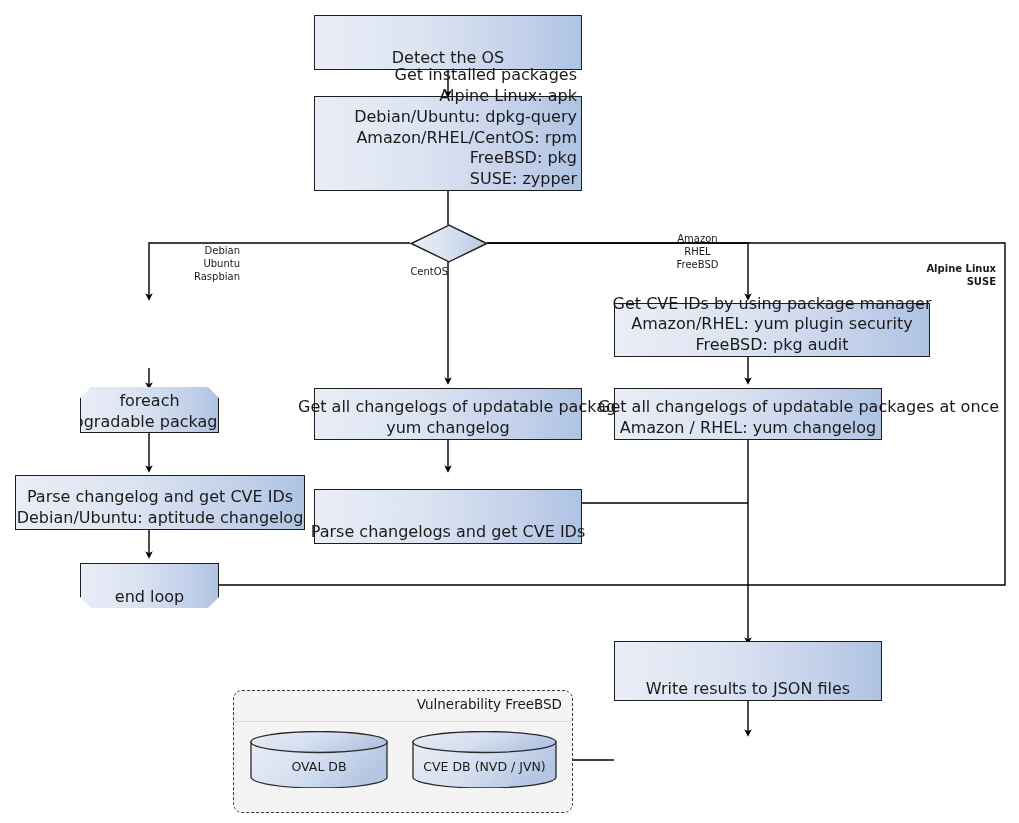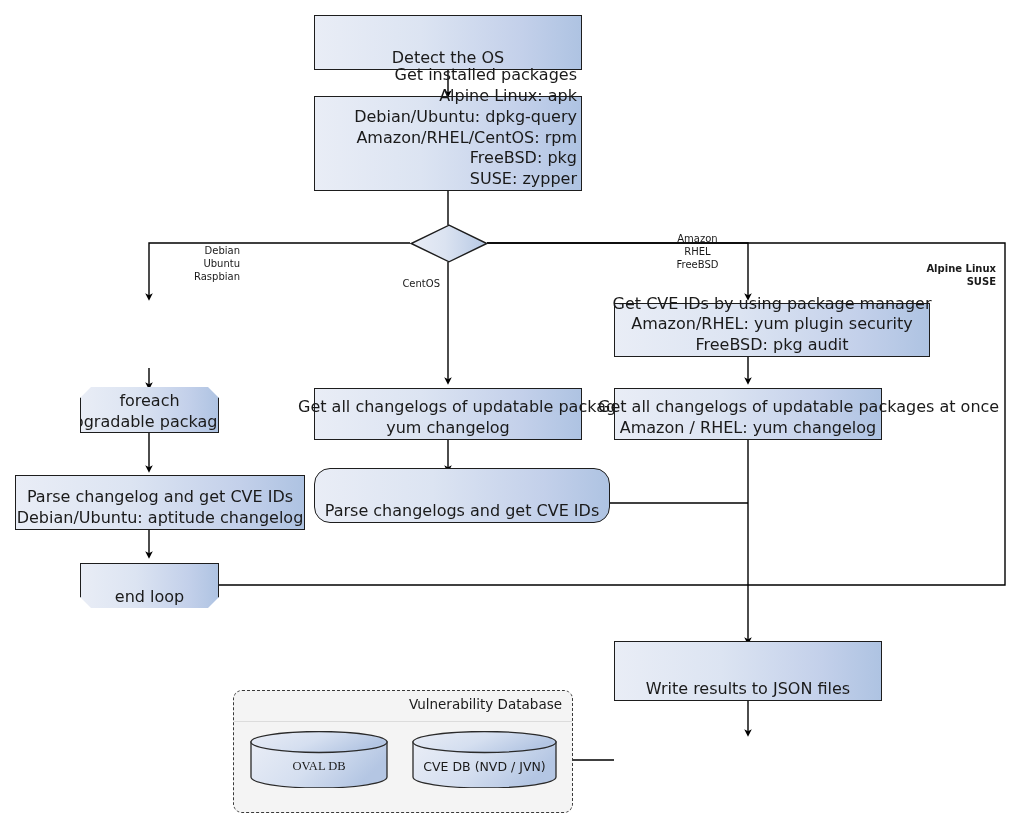--- a/index.html
+++ b/index.html
@@ -186,76 +186,76 @@
           <stop offset="0%" stop-color="#e9edf6"></stop>
           <stop offset="45%" stop-color="#dbe3f1"></stop>
           <stop offset="100%" stop-color="#b6c8e4"></stop>
         </linearGradient>
       </defs>
       <polygon points="39,1.2 76.8,19.5 39,37.8 1.2,19.5" fill="url(#dgrad)" stroke="#1d1d1d" stroke-width="1.4"></polygon>
     </svg>
   </div>
 
   <div class="blabel" style="left:155px;top:244px;width:85px;">Debian<br>Ubuntu<br>Raspbian</div>
-  <div class="blabel" style="left:368px;top:265px;width:72px;margin-top:12px;">CentOS</div>
+  <div class="blabel" style="left:376px;top:265px;width:72px;">CentOS</div>
   <div class="blabel" style="left:655px;top:232px;width:85px;text-align:center;">Amazon<br>RHEL<br>FreeBSD</div>
   <div class="blabel" style="left:880px;top:262px;width:116px;font-weight:bold;">Alpine Linux<br>SUSE</div>
 
 
   <div class="node loop-start" style="left:80px;top:387px;width:139px;height:46px;">
     <span class="txt">foreach<br>upgradable  packages</span>
   </div>
 
   <div class="node boxshape" style="left:15px;top:475px;width:290px;height:55px;">
     <span class="txt">Parse changelog and get  CVE IDs<br>Debian/Ubuntu: aptitude changelog</span>
   </div>
 
   <div class="node loop-end" style="left:80px;top:563px;width:139px;height:45px;">
     <span class="txt">end loop</span>
   </div>
 
   <div class="node boxshape ovf" style="left:314px;top:388px;width:268px;height:52px;">
     <span class="txt">Get all changelogs of updatable packages at once<br>yum changelog</span>
   </div>
 
-  <div class="node boxshape" style="left:314px;top:468px;width:296px;height:55px;border-radius:16px;">
+  <div class="node boxshape" style="left:314px;top:489px;width:268px;height:55px;">
     <span class="txt">Parse changelogs and get CVE IDs</span>
   </div>
 
   <div class="node boxshape" style="left:614px;top:303px;width:316px;height:54px;">
     <span class="txt">Get CVE IDs by using package manager<br>Amazon/RHEL: yum plugin security<br>FreeBSD: pkg audit</span>
   </div>
 
   <div class="node boxshape ovf" style="left:614px;top:388px;width:268px;height:52px;">
     <span class="txt">Get all changelogs of updatable packages at once<br>Amazon / RHEL: yum changelog</span>
   </div>
 
   <div class="node boxshape" style="left:614px;top:641px;width:268px;height:60px;">
     <span class="txt">Write results to JSON files</span>
   </div>
 
 
   <div class="dbgroup" style="left:233px;top:690px;width:340px;height:123px;">
     <div class="dbgroup-sep"></div>
-    <div class="dbgroup-title">Vulnerability Database</div>
+    <div class="dbgroup-title">Vulnerability FreeBSD</div>
   </div>
 
   <div class="cyl" style="left:250px;top:731px;width:138px;height:57px;">
     <svg width="138" height="57" viewBox="0 0 138 57" xmlns="http://www.w3.org/2000/svg">
       <defs>
         <linearGradient id="cg1" x1="0" y1="0" x2="1" y2="0.35">
           <stop offset="0%" stop-color="#e9edf6"></stop>
           <stop offset="55%" stop-color="#d5dff0"></stop>
           <stop offset="100%" stop-color="#b4c6e3"></stop>
         </linearGradient>
       </defs>
       <path d="M1,11 L1,46 A68,11 0 0 0 137,46 L137,11 Z" fill="url(#cg1)" stroke="#2a2a2a" stroke-width="1.3"></path>
       <ellipse cx="69" cy="11" rx="68" ry="10.5" fill="url(#cg1)" stroke="#2a2a2a" stroke-width="1.3"></ellipse>
     </svg>
-    <div class="cyl-label" style="top:62%;font-family:Liberation Serif, serif;">OVAL DB</div>
+    <div class="cyl-label" style="top:62%;">OVAL DB</div>
   </div>
 
   <div class="cyl" style="left:412px;top:731px;width:145px;height:57px;">
     <svg width="145" height="57" viewBox="0 0 145 57" xmlns="http://www.w3.org/2000/svg">
       <defs>
         <linearGradient id="cg2" x1="0" y1="0" x2="1" y2="0.35">
           <stop offset="0%" stop-color="#e9edf6"></stop>
           <stop offset="55%" stop-color="#d5dff0"></stop>
           <stop offset="100%" stop-color="#b4c6e3"></stop>
         </linearGradient>

